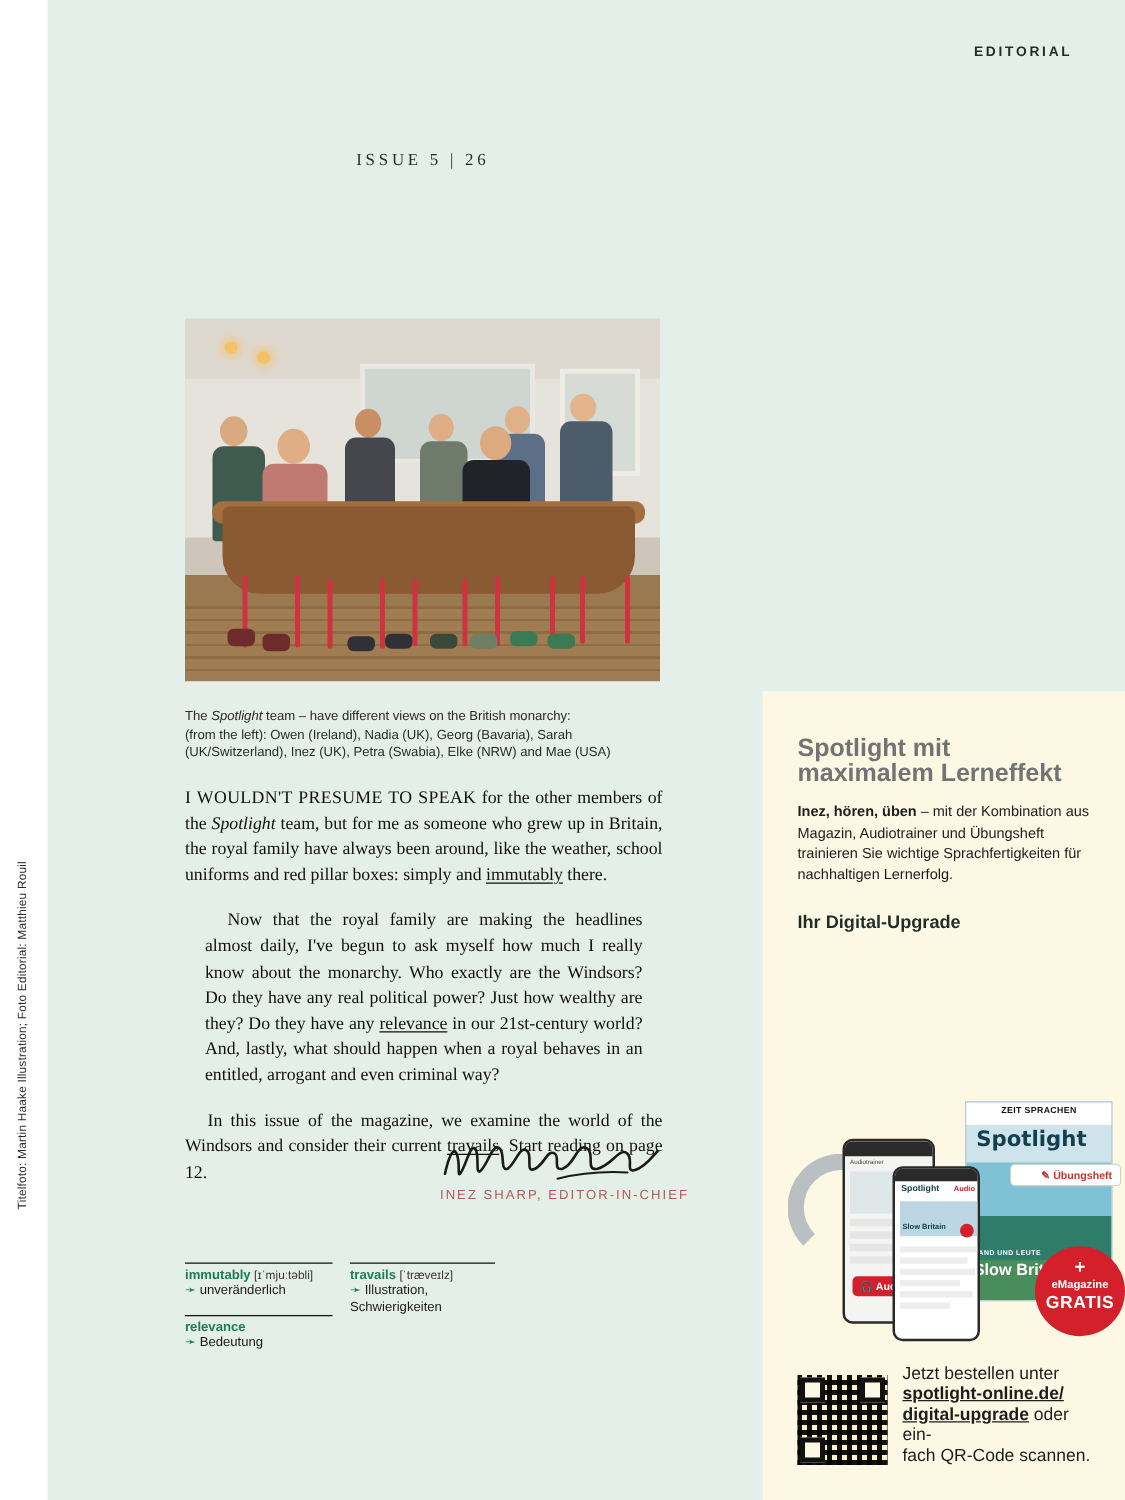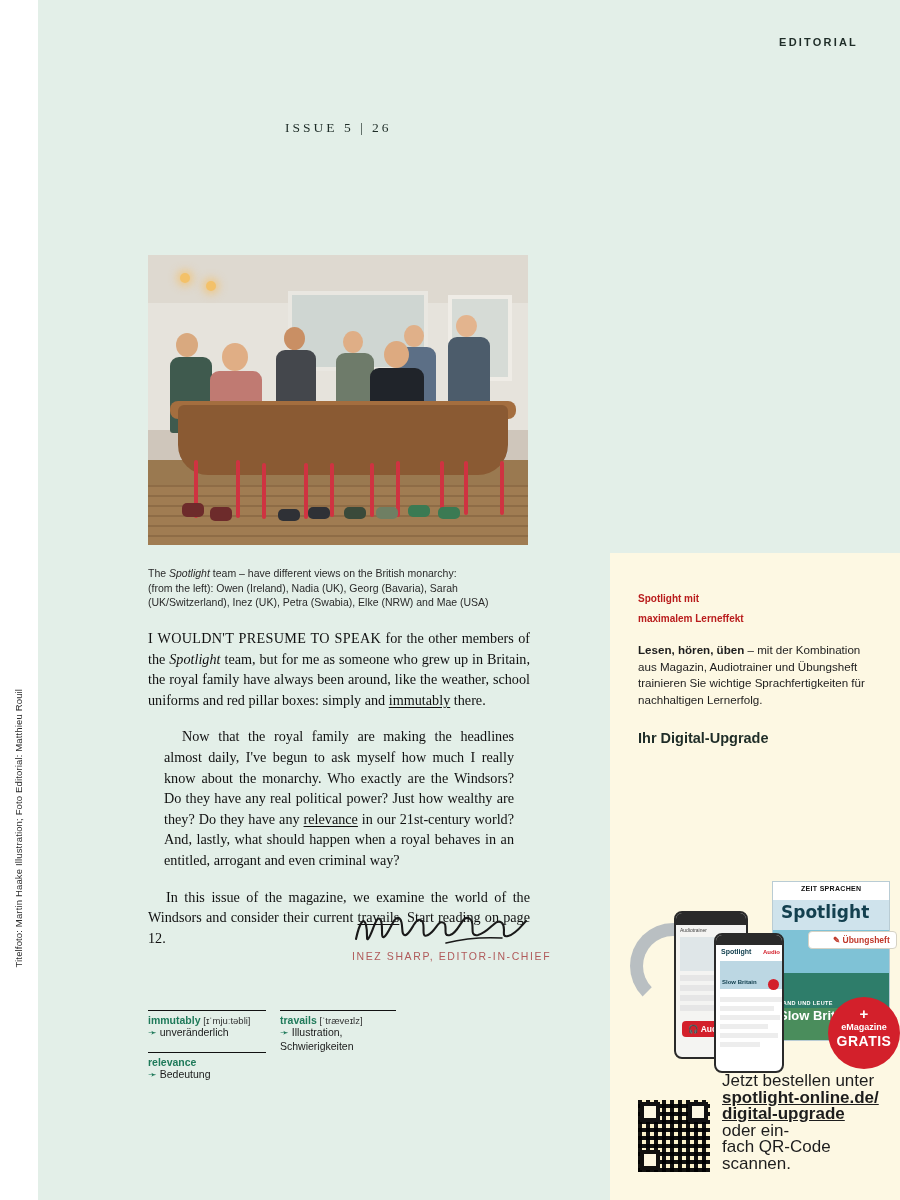--- a/index.html
+++ b/index.html
@@ -113,21 +113,21 @@
   .gl-def { color:#1a1a1a; font-size:10.5px; line-height:13.5px; }
   .arrow { color:#1f7a5a; }
 
   
   .ad {
     position:absolute; right:0; top:553px; width:290px; height:647px;
     background:#fdf8e3;
     padding: 36px 26px 0 28px;
     font-family:"Liberation Sans", sans-serif;
   }
-  .ad h2 { margin:0; font-size:10px; line-height:20px; color:#b91c1c; font-weight:700; }
+  .ad h2 { margin:0; font-size:20px; line-height:20px; color:#737373; font-weight:700; }
   .ad p { font-size:11.6px; line-height:16.5px; color:#1d1d1d; margin:13px 0 0 0; }
   .ad p b { font-weight:700; }
   .ad h3 { margin:22px 0 0 0; font-size:14.5px; color:#1f2d28; font-weight:700; }
 
   .ad-visual { position:absolute; left:12px; top:322px; width:280px; height:200px; }
   .phone { position:absolute; left:52px; top:36px; width:74px; height:148px; background:#f4f4f2; border:2px solid #2a2a2a; border-radius:8px; overflow:hidden; }
   .phone2 { position:absolute; left:92px; top:58px; width:70px; height:140px; background:#ffffff; border:2px solid #2a2a2a; border-radius:8px; overflow:hidden; z-index:3;}
   .mag { position:absolute; left:150px; top:6px; width:118px; height:160px; background:#cfe3ec; border:1px solid #b9ccd4; overflow:hidden; }
   .mag-top { position:absolute; left:0; top:0; width:118px; height:18px; background:#ffffff; }
   .mag-title { position:absolute; left:8px; top:20px; font-size:17px; font-weight:700; color:#13404f; font-family:"DejaVu Sans",sans-serif;}
@@ -138,21 +138,21 @@
   .circle-red { position:absolute; right:2px; bottom:6px; width:72px; height:72px; border-radius:50%; background:#d3202b; color:#fff; text-align:center; font-weight:700; }
   .circle-red .plus { font-size:15px; line-height:14px; margin-top:10px; }
   .circle-red .e { font-size:9px; line-height:12px; }
   .circle-red .g { font-size:14px; line-height:16px; letter-spacing:.5px;}
 
   .qr { position:absolute; left:28px; bottom:28px; width:72px; height:72px; background:#fdf8e3; }
   .qr-inner { width:72px; height:72px; background:
      repeating-linear-gradient(90deg,#111 0 4px,#fdf8e3 4px 8px),
      repeating-linear-gradient(0deg,#111 0 4px,#fdf8e3 4px 8px);
      background-blend-mode: multiply; }
-  .qr-order { position:absolute; left:112px; bottom:28px; width:160px; font-size:17px; line-height:16.5px; color:#1d1d1d; }
+  .qr-order { position:absolute; left:112px; bottom:28px; width:160px; font-size:14px; line-height:16.5px; color:#1d1d1d; }
   .qr-order b { font-weight:700; }
   .ul { text-decoration: underline; }
 </style>
 </head>
 <body>
 
 <div class="page">
 
   <div class="spine"></div>
   <div class="credit-vertical">Titelfoto: Martin Haake Illustration; Foto Editorial: Matthieu Rouil</div>
@@ -271,21 +271,21 @@
       <div class="gl-def"><span class="arrow">➛</span> <span>Illustration, Schwierigkeiten</span></div>
     </div>
   </div>
 
   <aside class="ad">
     <h2>
       <span>Spotlight mit</span><br>
       <span>maximalem Lerneffekt</span>
     </h2>
     <p>
-      <b>Lesen, hören, üben</b><span> – mit der Kombination aus Magazin, Audiotrainer und Übungsheft trainieren Sie wichtige Sprachfertigkeiten für nachhaltigen Lernerfolg.</span>
+      <b>Inez, hören, üben</b><span> – mit der Kombination aus Magazin, Audiotrainer und Übungsheft trainieren Sie wichtige Sprachfertigkeiten für nachhaltigen Lernerfolg.</span>
     </p>
     <h3>Ihr Digital-Upgrade</h3>
 
     <div class="ad-visual">
       <div class="headphones"></div>
 
       <div class="mag">
         <div class="mag-top"></div>
         <div style="position:absolute;left:28px;top:3px;font-size:7px;font-weight:700;color:#111;letter-spacing:.3px;">
           <span>ZEIT</span>

